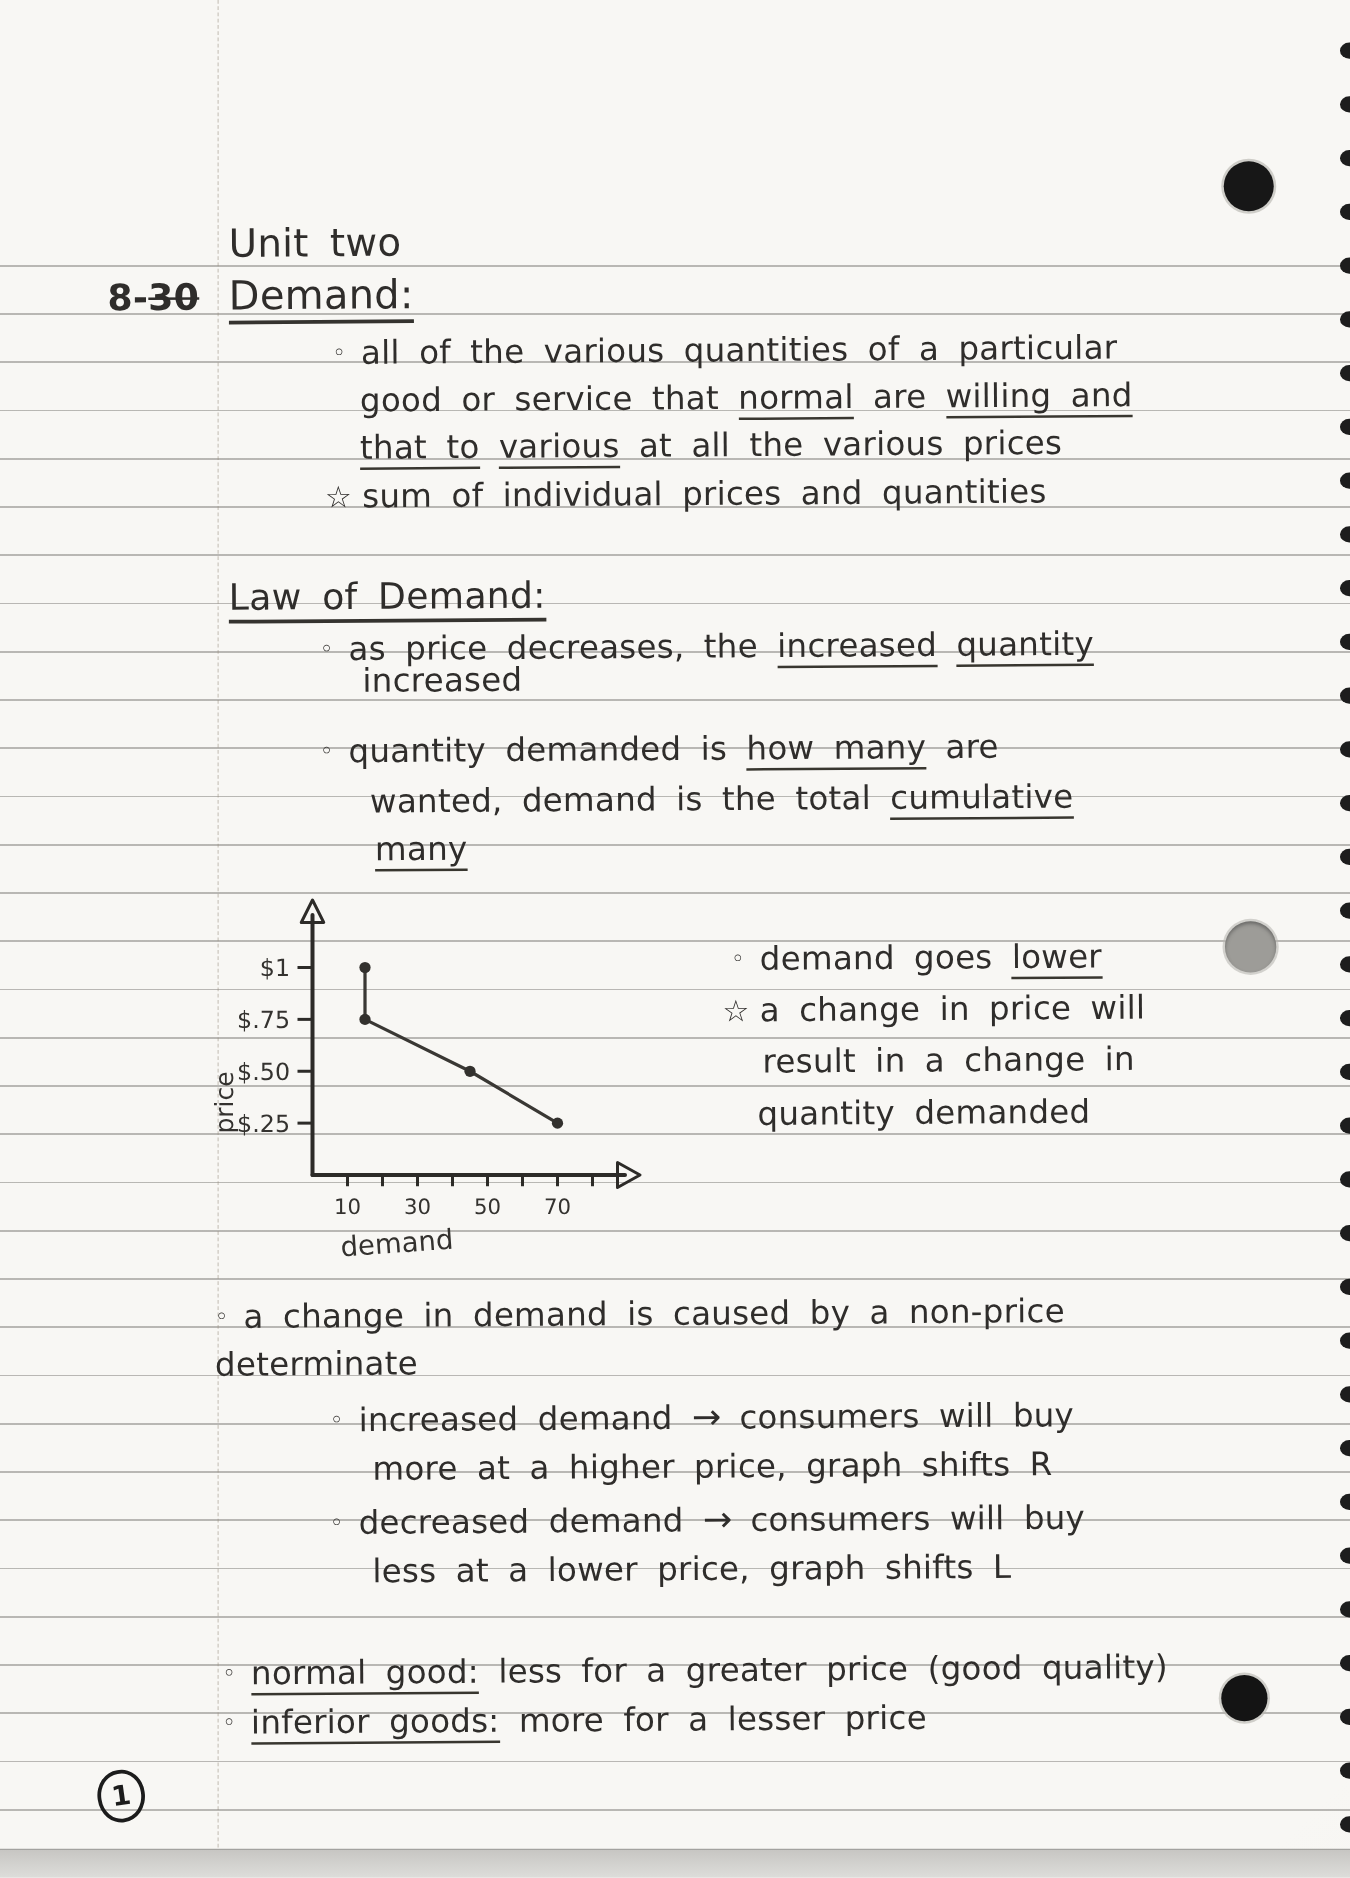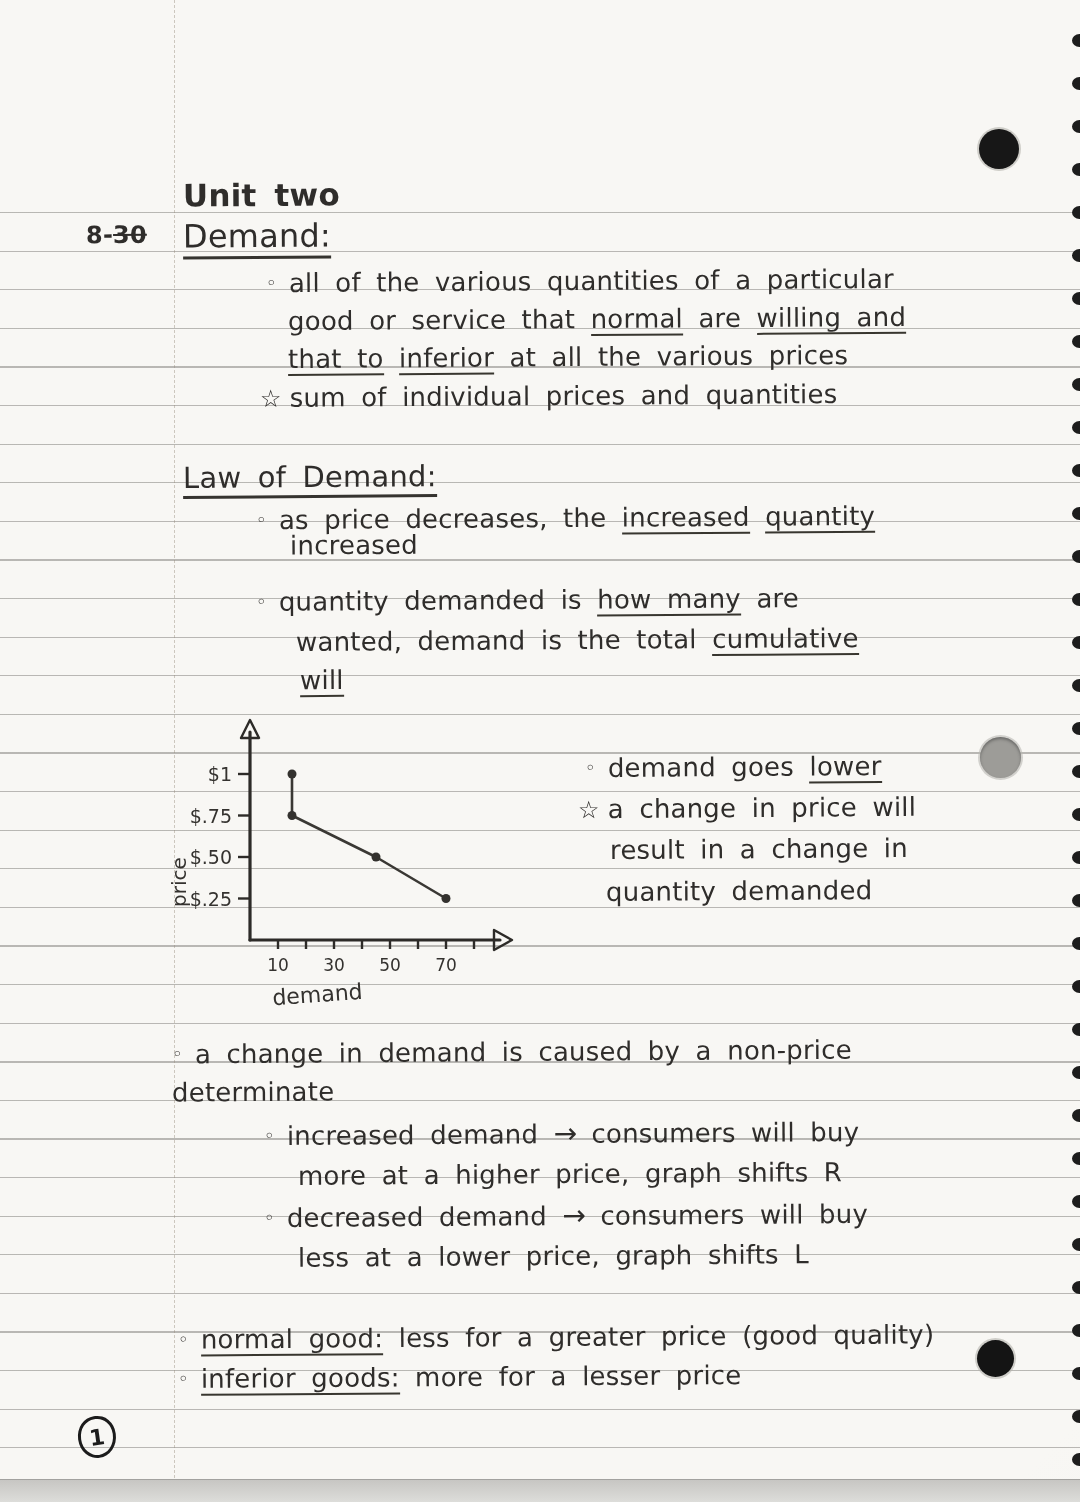--- a/index.html
+++ b/index.html
@@ -30,23 +30,23 @@
   .hole{position:absolute;border-radius:50%;}
   .hole.h1{left:979px;top:129px;width:40px;height:40px;background:#171717;box-shadow:0 0 0 2px rgba(180,178,172,.6);}
   .hole.h2{left:980px;top:737px;width:41px;height:41px;background:#9d9c98;box-shadow:inset 0 2px 3px rgba(60,60,60,.5), 0 0 0 2px rgba(185,183,178,.6);}
   .hole.h3{left:977px;top:1340px;width:37px;height:37px;background:#141414;box-shadow:0 0 0 2px rgba(180,178,172,.6);}
   .bump{position:absolute;right:-7px;width:15px;height:13px;background:#1d1d1d;border-radius:50%;}
   .hw{
     position:absolute;color:#2f2d2b;font-size:26px;
     letter-spacing:.2px;word-spacing:7px;white-space:nowrap;
     transform:rotate(-.4deg);
   }
-  .title{font-size:31px;font-weight:bold;}
+  .title{font-size:31px;}
   .heading{font-size:32px;border-bottom:3px solid #35332f;padding-bottom:1px;}
-  .date{font-size:24px;font-weight:bold;}
+  .date{font-size:29px;font-weight:bold;}
   .struck{text-decoration:line-through;}
   .u{border-bottom:2.5px solid #38362f;padding-bottom:0;}
   .mk{display:inline-block;font-size:18px;vertical-align:3px;margin-right:12px;color:#2f2d2b;}
   .mk.star{font-size:24px;vertical-align:0;margin-right:8px;}
   .arrow{font-size:28px;letter-spacing:-1px;}
   .chart-wrap{position:absolute;left:150px;top:712px;width:390px;height:310px;}
   .page-num{
     position:absolute;left:78px;top:1416px;width:32px;height:36px;
     border:3px solid #1c1c1c;border-radius:50% 48% 52% 50%;
     display:flex;align-items:center;justify-content:center;
@@ -63,29 +63,29 @@
   <div class="hole h2"></div>
   <div class="hole h3"></div>
   <div class="bottom-edge"></div>
 
   <div class="hw title" style="left:183px;top:177px">Unit two</div>
   <div class="hw date" style="left:86px;top:221px"><span>8-</span><span class="struck">30</span></div>
   <div class="hw heading" style="left:183px;top:217px">Demand:</div>
 
   <div class="hw" style="left:266px;top:266px"><span class="mk">◦</span><span>all of the various quantities of a particular</span></div>
   <div class="hw" style="left:288px;top:304px"><span>good or service that </span><span class="u">normal</span><span> are </span><span class="u">willing and</span></div>
-  <div class="hw" style="left:288px;top:342px"><span class="u">that to</span><span> </span><span class="u">inferior</span><span> at all the various prices</span></div>
+  <div class="hw" style="left:288px;top:342px"><span class="u">that to</span><span> </span><span class="u">various</span><span> at all the various prices</span></div>
   <div class="hw" style="left:260px;top:381px"><span class="mk star">☆</span><span>sum of individual prices and quantities</span></div>
 
   <div class="hw heading" style="left:183px;top:460px;font-size:29px">Law of Demand:</div>
   <div class="hw" style="left:256px;top:503px"><span class="mk">◦</span><span>as price decreases, the </span><span class="u">increased</span><span> </span><span class="u">quantity</span></div>
   <div class="hw" style="left:290px;top:530px">increased</div>
   <div class="hw" style="left:256px;top:585px"><span class="mk">◦</span><span>quantity demanded is </span><span class="u">how many</span><span> are</span></div>
   <div class="hw" style="left:296px;top:625px"><span>wanted, demand is the total </span><span class="u">cumulative</span></div>
-  <div class="hw" style="left:300px;top:665px"><span class="u">will</span></div>
+  <div class="hw" style="left:300px;top:665px"><span class="u">many</span></div>
 
   <div class="chart-wrap">
     <svg id="chart-svg" width="390" height="310">
         <line stroke="#2d2b28" stroke-width="3.2" stroke-linecap="round" fill="none" x1="100" y1="20" x2="100" y2="228"></line>
         <line stroke="#2d2b28" stroke-width="3.2" stroke-linecap="round" fill="none" x1="100" y1="228" x2="350" y2="228"></line>
         <polygon points="91,26 100,8 109,26" fill="none" stroke="#2d2b28" stroke-width="2.4" stroke-linejoin="round"></polygon>
         <polygon points="344,218 362,228 344,238" fill="none" stroke="#2d2b28" stroke-width="2.4" stroke-linejoin="round"></polygon>
         <line stroke="#2d2b28" stroke-width="2.4" x1="88" y1="62" x2="100" y2="62"></line>
         <text x="82" y="69" text-anchor="end" font-size="19" fill="#34322f" font-family="DejaVu Sans, sans-serif">$1</text>
         <line stroke="#2d2b28" stroke-width="2.4" x1="88" y1="103.5" x2="100" y2="103.5"></line>

